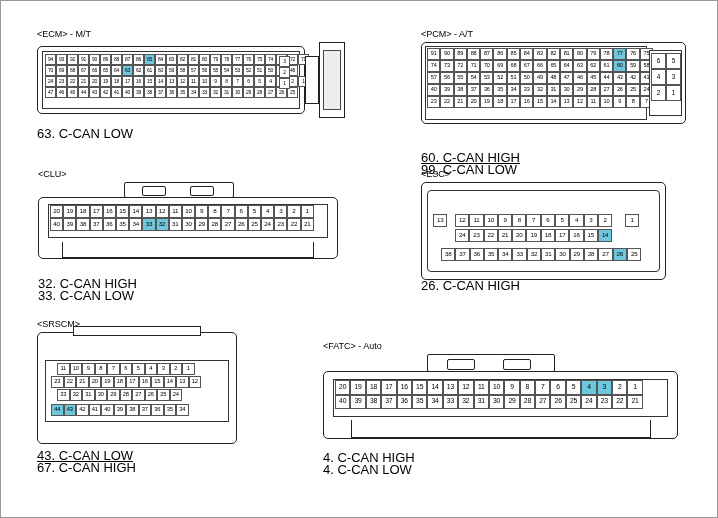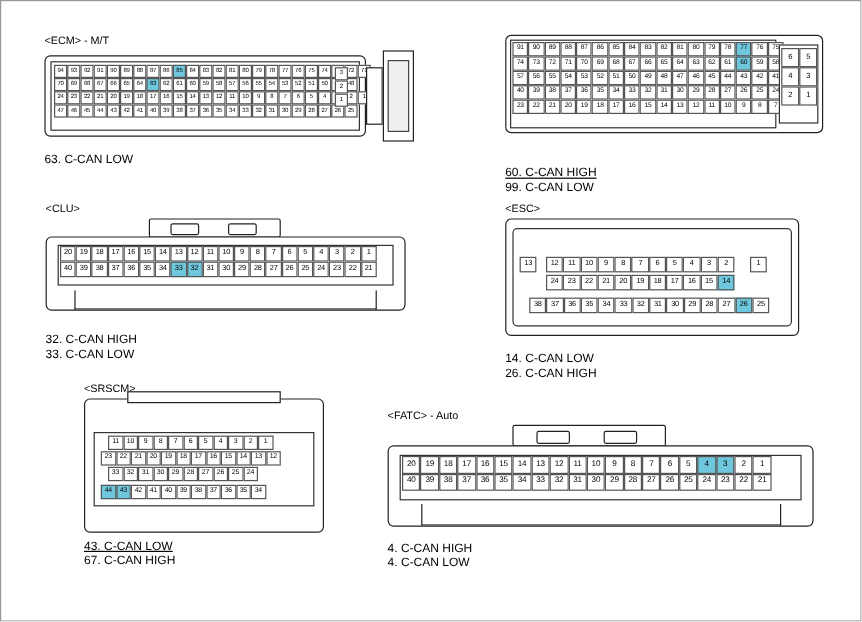--- a/index.html
+++ b/index.html
@@ -22,21 +22,21 @@
   .panel {
     position: absolute;
   }
   .panel-title {
     font-size: 9px;
     color: #000000;
     white-space: nowrap;
     margin-bottom: 3px;
   }
   .caption {
-    font-size: 10px;
+    font-size: 13px;
     color: #000000;
     white-space: nowrap;
     line-height: 12px;
   }
   
   .conn {
     position: relative;
     background: #ffffff;
     border: 1.2px solid #222222;
     box-sizing: border-box;
@@ -236,20 +236,21 @@
         </div>
 
       <div class="conn" style="position:absolute; left:268px; top:14px; width:14px; height:48px;"></div>
       <div class="conn" style="position:absolute; left:282px; top:0px; width:26px; height:76px;"></div>
       <div class="shade" style="left:286px; top:8px; width:18px; height:60px;"></div>
     </div>
     <div class="caption" style="margin-top:8px;">63. C-CAN LOW</div>
   </div>
 
   <div class="panel" style="left:420px; top:28px;">
+    <div class="panel-title">&lt;PCM&gt; - A/T</div>
     <div style="position:relative; width:265px; height:82px;">
       <div class="conn round" style="position:absolute; left:0; top:0; width:265px; height:82px;"></div>
       <div class="inner" style="left:4px; top:4px; width:222px; height:74px;"></div>
       <div id="pcm-grid" style="position:absolute; left:6px; top:6px;">
           <div class="pinrow s-pcm">
             <div class="pin">91</div>
             <div class="pin">90</div>
             <div class="pin">89</div>
             <div class="pin">88</div>
             <div class="pin">87</div>
@@ -484,25 +485,24 @@
             <div class="pin">27</div>
             <div class="pin hl">26</div>
           </div>
         </div>
       <div id="esc-pin25" style="position:absolute; left:206px; top:66px;">
           <div class="pinrow s-esc">
             <div class="pin">25</div>
           </div>
         </div>
     </div>
-    <div class="caption" style="margin-top:14px;">14. C-CAN LOW</div>
     <div class="caption">26. C-CAN HIGH</div>
   </div>
 
-  <div class="panel" style="left:36px; top:318px;margin-left:33px;">
+  <div class="panel" style="left:36px; top:318px;">
     <div class="panel-title">&lt;SRSCM&gt;</div>
     <div style="position:relative; width:220px; height:112px;">
       <div class="conn round" style="position:absolute; left:0; top:0; width:200px; height:112px;"></div>
       <div class="inner" style="left:8px; top:28px; width:184px; height:62px;"></div>
       <div id="srs-r1" style="position:absolute; left:20px; top:31px;">
           <div class="pinrow s-srs">
             <div class="pin">11</div>
             <div class="pin">10</div>
             <div class="pin">9</div>
             <div class="pin">8</div>

